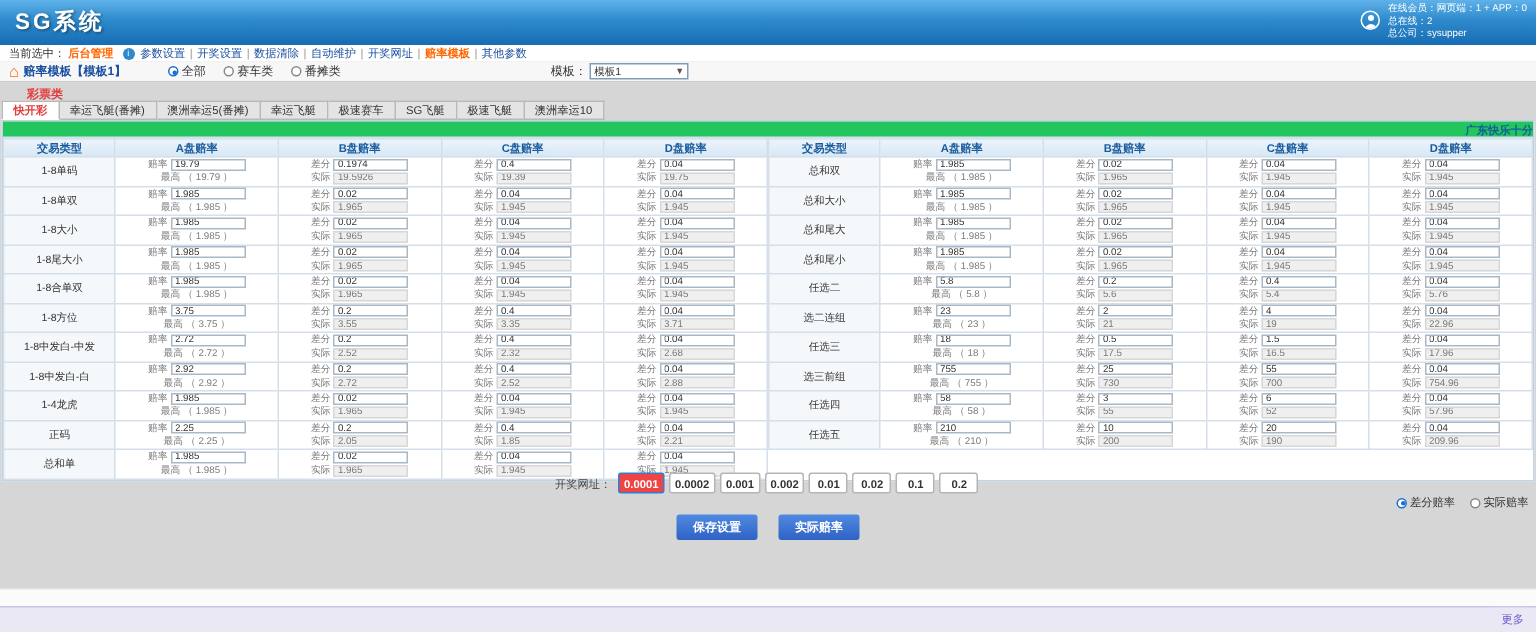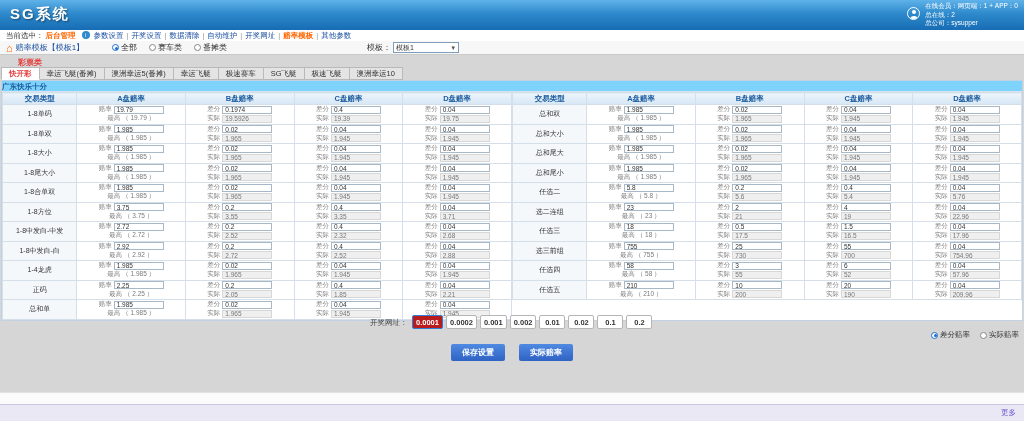--- a/index.html
+++ b/index.html
@@ -21,56 +21,56 @@
 .crumb{position:absolute;top:30px;left:0;right:0;height:11px;background:#fff;font-size:7.5px;line-height:11px;padding-left:6px;color:#333;white-space:nowrap}
 .crumb .current{color:#f60;font-weight:bold;margin:0 2px}
 .info-icon{display:inline-block;width:8px;height:8px;background:#2e8acc;color:#fff;border-radius:50%;font-size:6px;line-height:8px;text-align:center;vertical-align:1px;margin:0 4px}
 .blink{color:#1a4fa0;cursor:pointer}
 .blink.active{color:#f60;font-weight:bold}
 .sep{color:#999;margin:0 3px}
 
 
 .filter{position:absolute;top:41px;left:0;right:0;height:14px;background:#f7f7f7;border-bottom:1px solid #c9c9c9;display:flex;align-items:center;font-size:8px;color:#1a4fa0;padding-left:6px}
 .house-icon{color:#f60;font-size:11px;margin-right:3px;line-height:10px}
-.filter-title{font-weight:normal}
+.filter-title{font-weight:bold}
 .radio-group{display:flex;gap:12px;margin-left:28px;color:#333}
 .radio-item{display:inline-flex;align-items:center;cursor:pointer}
 .radio{display:inline-block;width:7px;height:7px;border:1px solid #888;border-radius:50%;background:#fff;position:relative;margin-right:2px}
 .radio.checked{border-color:#1a6fd0}
 .radio.checked::after{content:'';position:absolute;left:1.5px;top:1.5px;width:3px;height:3px;border-radius:50%;background:#1a6fd0}
 .tpl-wrap{margin-left:140px;display:flex;align-items:center;color:#333}
 .select{display:inline-flex;align-items:center;justify-content:space-between;width:66px;height:11px;border:1px solid #7f9db9;background:#fff;font-size:7px;padding:0 2px;color:#333;margin-left:2px;cursor:pointer}
 .select .arrow{font-size:6px;color:#555}
 
 
 .category{position:absolute;top:57px;left:18px;color:#e43b3b;font-size:8px;font-weight:bold}
 .gametabs{position:absolute;top:67px;left:1px;display:flex}
 .game-tab{font-size:7.5px;height:13px;line-height:12px;padding:0 7px;background:#e4e4e4;border:1px solid #b9b9b9;border-left:none;color:#333;cursor:pointer;white-space:nowrap}
 .game-tab:first-child{border-left:1px solid #b9b9b9}
 .game-tab.active{background:#fff;color:#e43b3b;font-weight:bold;border-bottom-color:#fff}
 
 .panel{position:absolute;top:80px;left:1px;right:1px;background:#fff;border:1px solid #c2d2e2}
-.panel-title{height:11px;line-height:11px;text-align:left;font-size:7.5px;font-weight:bold;color:#1a5b9e;background:#7dd3fc;border-bottom:1px solid #d5e3f1}
+.panel-title{height:11px;line-height:11px;text-align:right;font-size:7.5px;font-weight:bold;color:#1a5b9e;background:#22c55e;border-bottom:1px solid #d5e3f1}
 .tables{display:flex;align-items:flex-start}
 table.odds{width:50%;border-collapse:collapse;table-layout:fixed}
 table.odds th,table.odds td{border:1px solid #d4dfea;text-align:center;padding:0}
 table.odds thead th{height:12px;background:linear-gradient(180deg,#ecf4fb,#d6e7f5);color:#1a5b9e;font-size:7.5px;font-weight:bold}
 table.odds tbody th{font-size:7px;font-weight:normal;color:#333;background:#f5f8fb}
 table.odds tbody td{height:18px;vertical-align:middle}
 .line{display:flex;justify-content:center;align-items:center;gap:2px;height:8.5px;margin:0.5px 0}
 .lbl{color:#7a7a7a;font-size:6.5px}
 .maxv{color:#7a7a7a;font-size:6.5px}
 input.box{width:50px;height:8px;font-size:6.5px;border:1px solid #a9b8c6;padding:0 2px;color:#333;background:#fff;font-family:inherit}
 input.box.ro{background:#efefef;border-color:#d7d7d7;color:#777}
 
 
 .steps{position:absolute;top:315px;left:0;right:0;text-align:center;font-size:8px;color:#333}
 .steps .steps-label{font-size:7.5px;color:#444;margin-right:3px}
 .step-btn{display:inline-block;min-width:26px;padding:1.5px 3px;margin:0 1.5px;border:1px solid #b5b5b5;border-radius:2px;background:#fff;font-size:7.5px;font-weight:bold;color:#333;cursor:pointer}
-.step-btn.active{background:#b91c1c;border-color:#2f7ed8;color:#fff}
+.step-btn.active{background:#ef4444;border-color:#2f7ed8;color:#fff}
 .modes{position:absolute;top:330px;left:0;right:0;text-align:right;font-size:7.5px;color:#333}
 .modes .radio-item{margin:0 5px}
 .actions{position:absolute;top:341px;left:0;right:0;text-align:center}
 .btn{display:inline-block;background:linear-gradient(180deg,#4f8ae2,#2f62c4);color:#fff;font-size:8px;font-weight:bold;padding:3px 11px;margin:0 7px;border-radius:2px;cursor:pointer}
 
 
 .prefooter{position:absolute;bottom:17px;left:0;right:0;height:12px;background:#fbfbfb;border-top:1px solid #e2e2e2}
 .footer{position:absolute;bottom:0;left:0;right:0;height:17px;background:#eae8f5;border-top:1px solid #c9c5e2;font-size:7.5px;color:#3a3a99;line-height:16px;padding:0 8px;white-space:nowrap;overflow:hidden}
 .footer .more{position:absolute;right:8px;top:0;color:#6a5acd;cursor:pointer;background:#eae8f5;padding-left:6px}
 </style>

